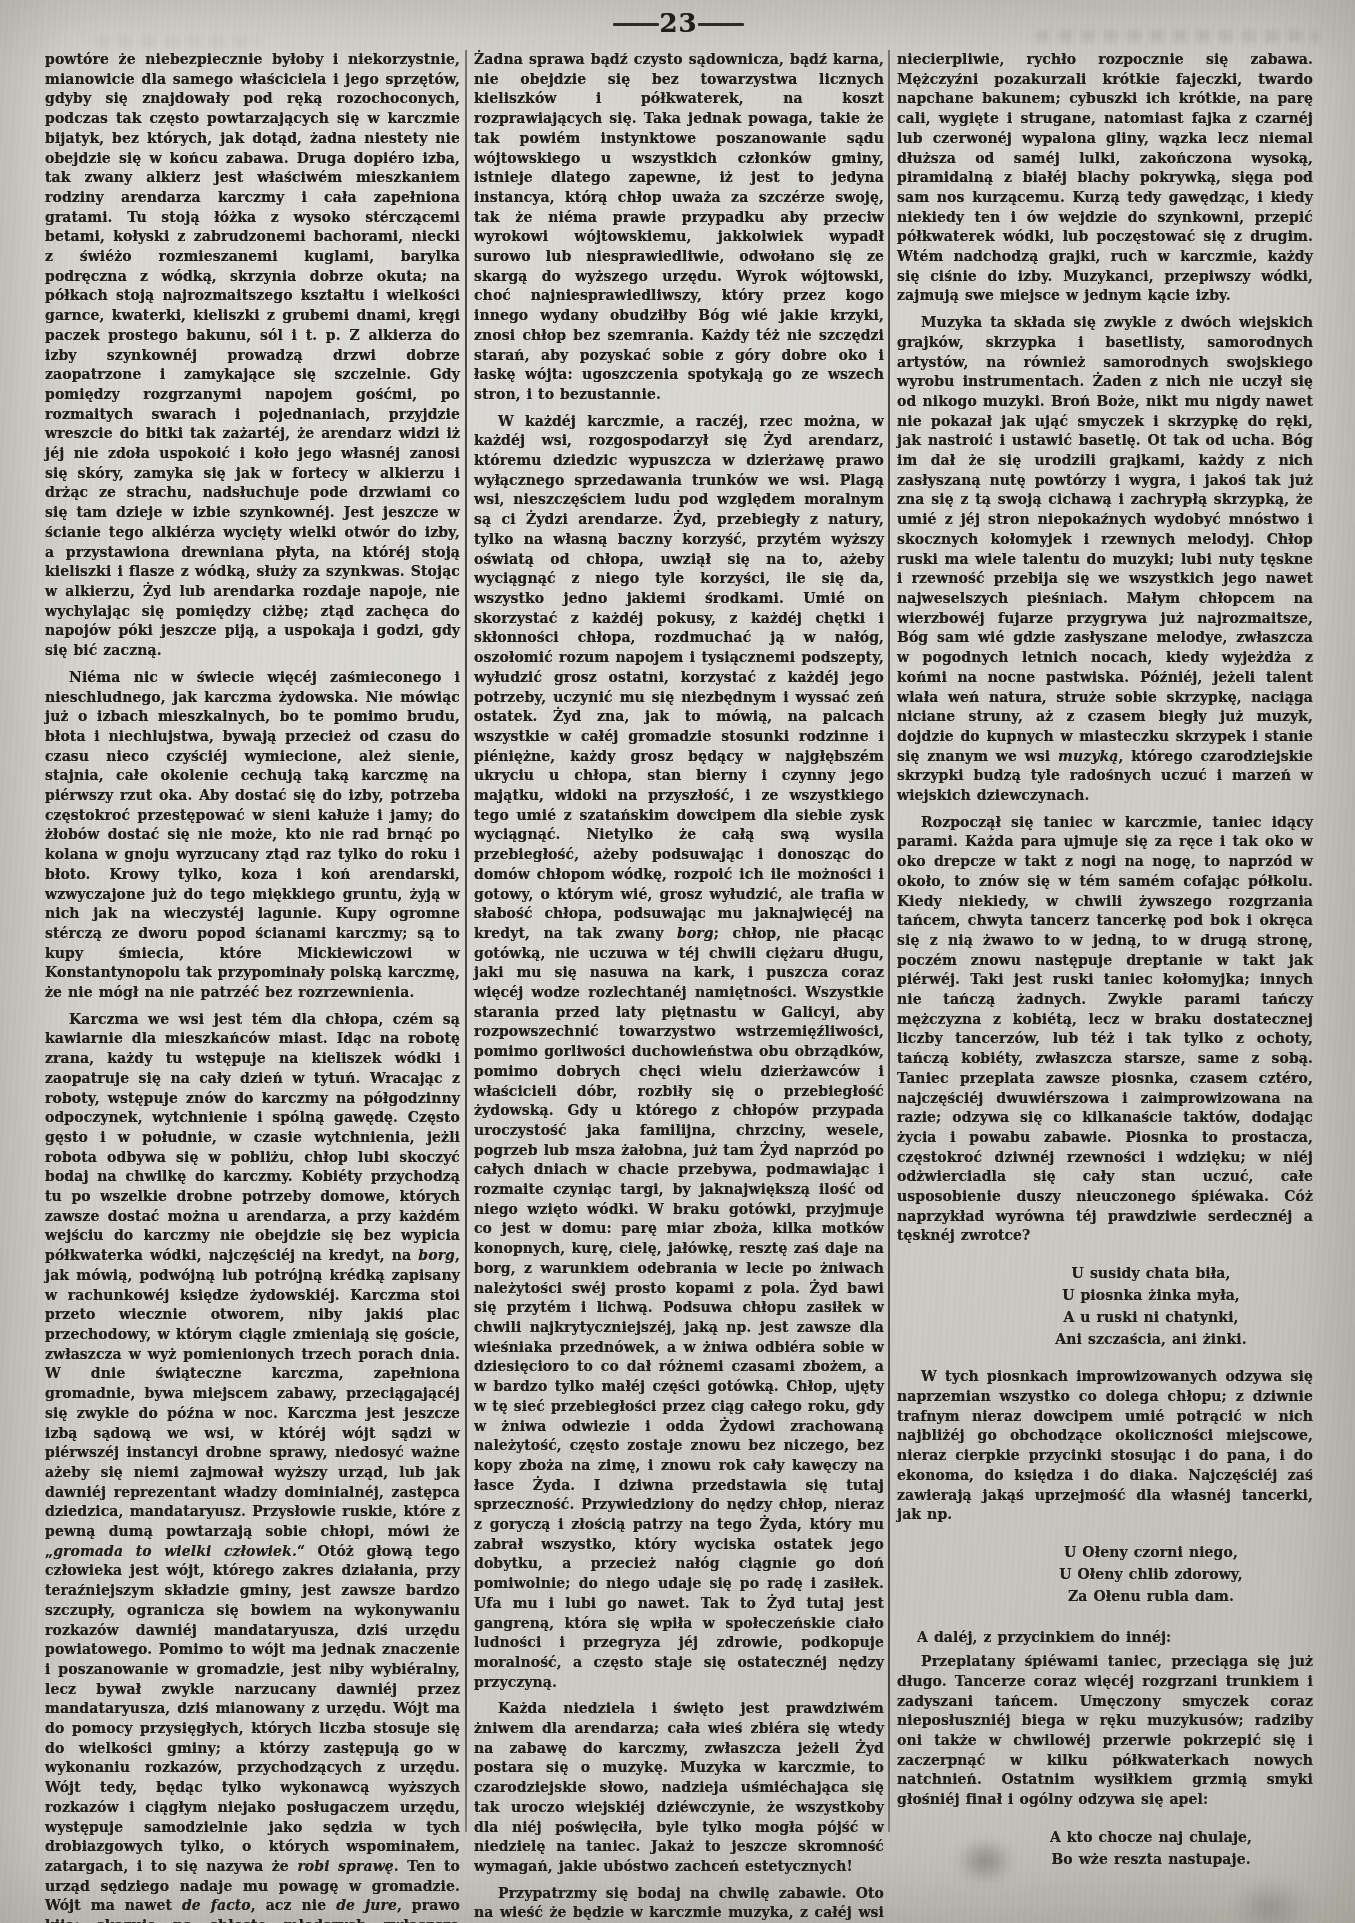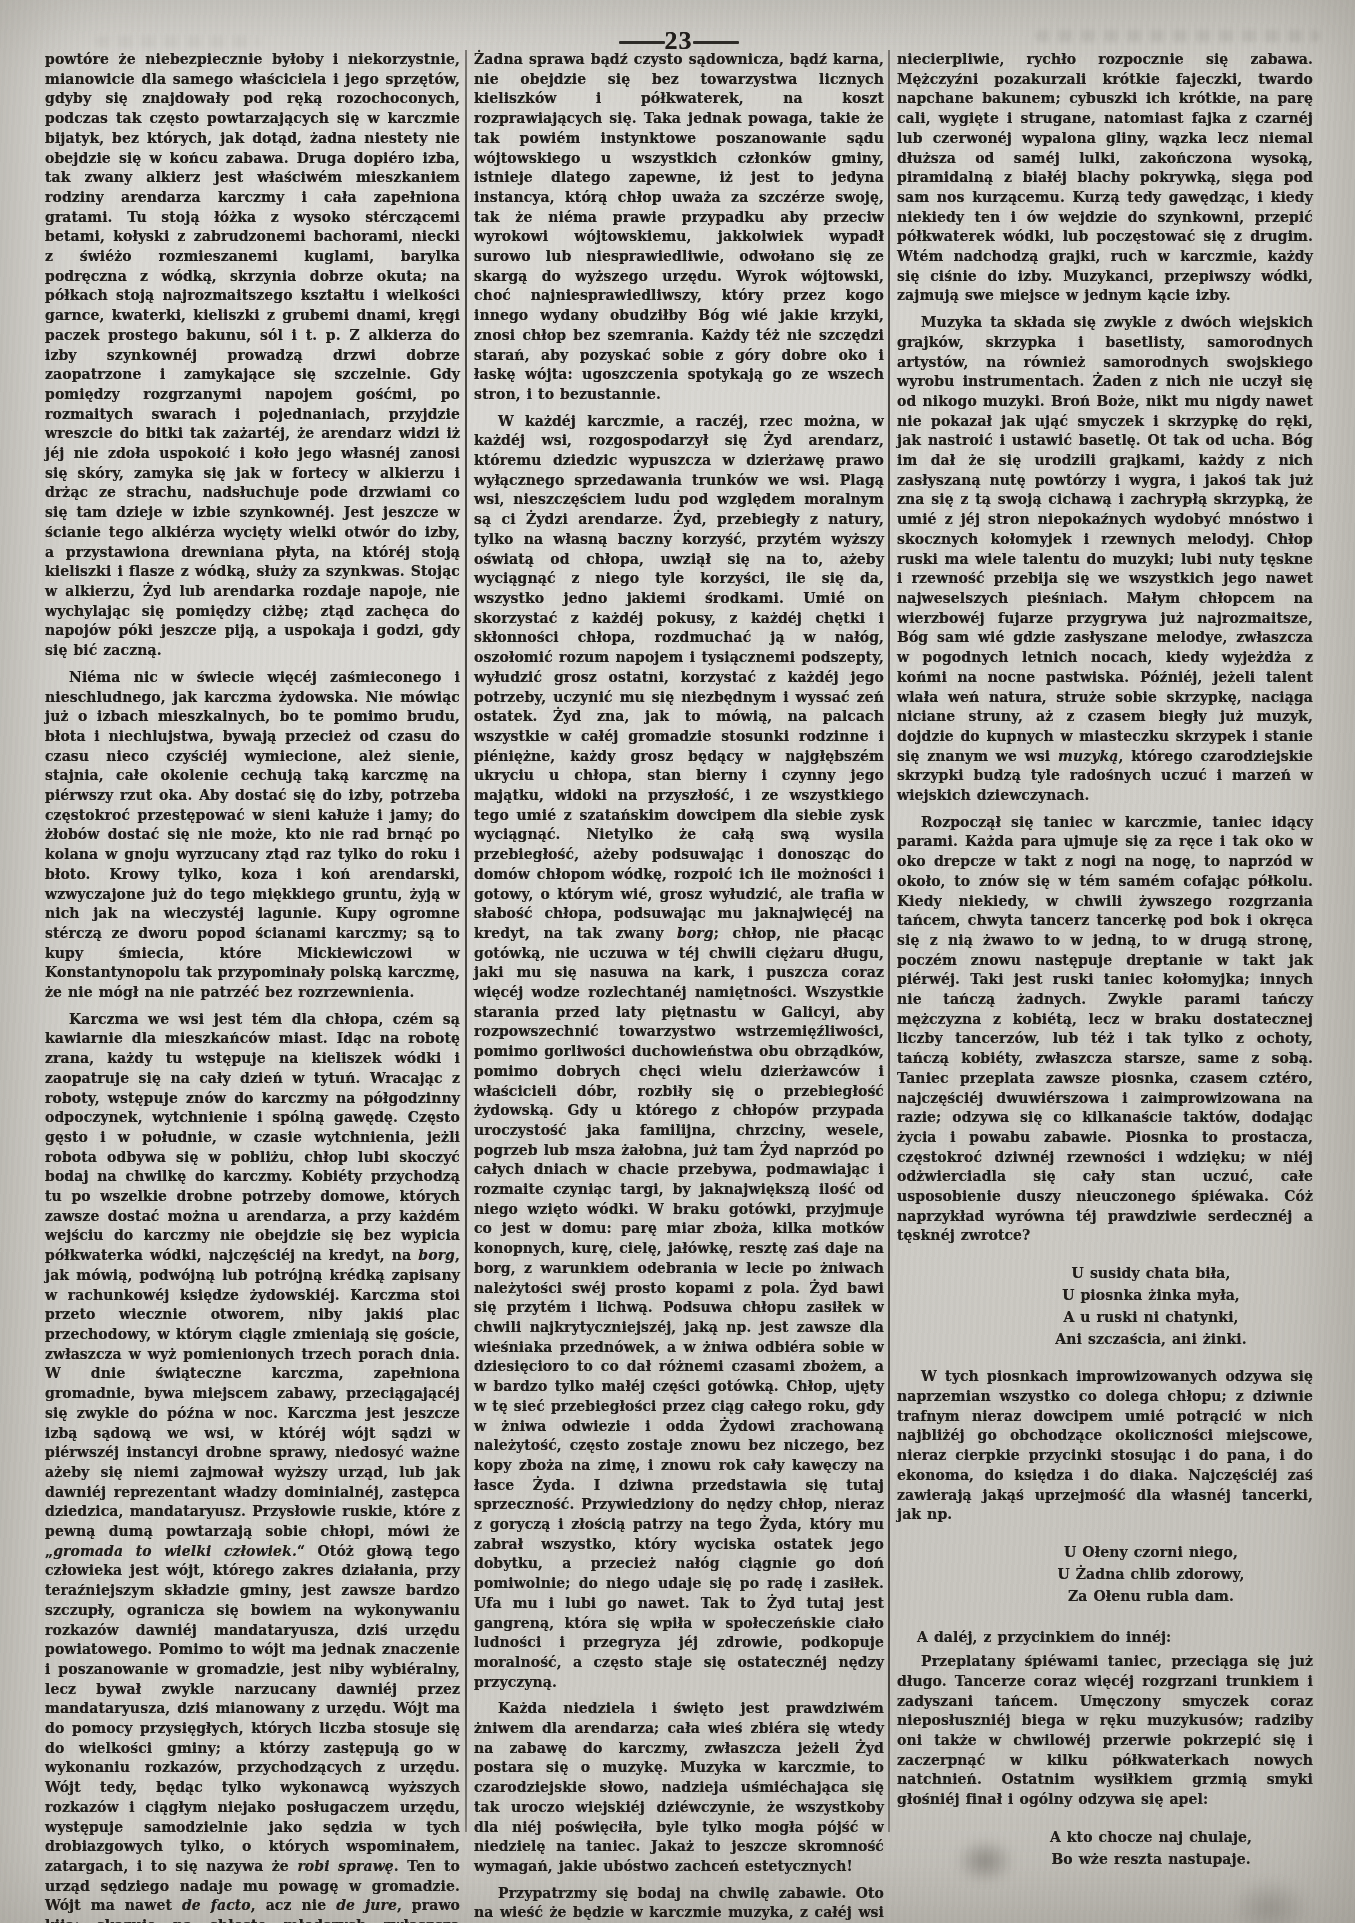--- a/index.html
+++ b/index.html
@@ -14,22 +14,22 @@
     background-image:
       radial-gradient(ellipse at 18% 8%, rgba(255,255,255,0.22), transparent 55%),
       radial-gradient(ellipse at 50% 45%, rgba(255,255,255,0.10), transparent 70%),
       radial-gradient(ellipse at 88% 97%, rgba(110,104,94,0.16), transparent 55%),
       repeating-linear-gradient(93deg, rgba(0,0,0,0.014) 0 3px, rgba(255,255,255,0.014) 3px 6px);
     box-shadow: inset 0 0 110px rgba(88,82,72,0.38);
     font-family:"DejaVu Serif","Liberation Serif",serif;
     color:var(--ink);
   }
   .page-header{
-    position:absolute;left:45px;top:28px;width:1267px;
-    display:flex;justify-content:center;align-items:center;font-family:Liberation Serif, serif;
+    position:absolute;left:45px;top:10px;width:1267px;
+    display:flex;justify-content:center;align-items:center;
   }
   .page-number{
     font-size:26px;font-weight:bold;letter-spacing:1px;line-height:1;
     text-shadow:0 0 0.5px rgba(32,29,26,0.8);
   }
   .header-rule{width:46px;height:3px;background:var(--ink);border-radius:1px;margin-top:3px;opacity:.92;}
   .column{
     position:absolute;top:50px;
     font-size:14px;font-weight:bold;line-height:19.7px;
     text-align:justify;letter-spacing:0.1px;word-spacing:1px;
@@ -96,21 +96,21 @@
     <p class="par indent">Rozpoczął się taniec w karczmie, taniec idący parami. Każda para ujmuje się za ręce i tak oko w oko drepcze w takt z nogi na nogę, to naprzód w około, to znów się w tém samém cofając półkolu. Kiedy niekiedy, w chwili żywszego rozgrzania tańcem, chwyta tancerz tancerkę pod bok i okręca się z nią żwawo to w jedną, to w drugą stronę, poczém znowu następuje dreptanie w takt jak piérwéj. Taki jest ruski taniec kołomyjka; innych nie tańczą żadnych. Zwykle parami tańczy mężczyzna z kobiétą, lecz w braku dostatecznej liczby tancerzów, lub téż i tak tylko z ochoty, tańczą kobiéty, zwłaszcza starsze, same z sobą. Taniec przeplata zawsze piosnka, czasem cztéro, najczęściéj dwuwiérszowa i zaimprowizowana na razie; odzywa się co kilkanaście taktów, dodając życia i powabu zabawie. Piosnka to prostacza, częstokroć dziwnéj rzewności i wdzięku; w niéj odżwierciadla się cały stan uczuć, całe usposobienie duszy nieuczonego śpiéwaka. Cóż naprzykład wyrówna téj prawdziwie serdecznéj a tęsknéj zwrotce?</p>
     <div class="verse">
       <div>U susidy chata biła,</div>
       <div>U piosnka żinka myła,</div>
       <div>A u ruski ni chatynki,</div>
       <div>Ani szczaścia, ani żinki.</div>
     </div>
     <p class="par indent">W tych piosnkach improwizowanych odzywa się naprzemian wszystko co dolega chłopu; z dziwnie trafnym nieraz dowcipem umié potrącić w nich najbliżéj go obchodzące okoliczności miejscowe, nieraz cierpkie przycinki stosując i do pana, i do ekonoma, do księdza i do diaka. Najczęściéj zaś zawierają jakąś uprzejmość dla własnéj tancerki, jak np.</p>
     <div class="verse">
       <div>U Ołeny czorni niego,</div>
-      <div>U Żadna chlib zdorowy,</div>
+      <div>U Ołeny chlib zdorowy,</div>
       <div>Za Ołenu rubla dam.</div>
     </div>
     <p class="par indent lead-in">A daléj, z przycinkiem do innéj:</p>
     <p class="par indent">Przeplatany śpiéwami taniec, przeciąga się już długo. Tancerze coraz więcéj rozgrzani trunkiem i zadyszani tańcem. Umęczony smyczek coraz nieposłuszniéj biega w ręku muzykusów; radziby oni także w chwilowéj przerwie pokrzepić się i zaczerpnąć w kilku półkwaterkach nowych natchnień. Ostatnim wysiłkiem grzmią smyki głośniéj finał i ogólny odzywa się apel:</p>
     <div class="verse">
       <div>A kto chocze naj chulaje,</div>
       <div>Bo wże reszta nastupaje.</div>
     </div>
   </div>
 

